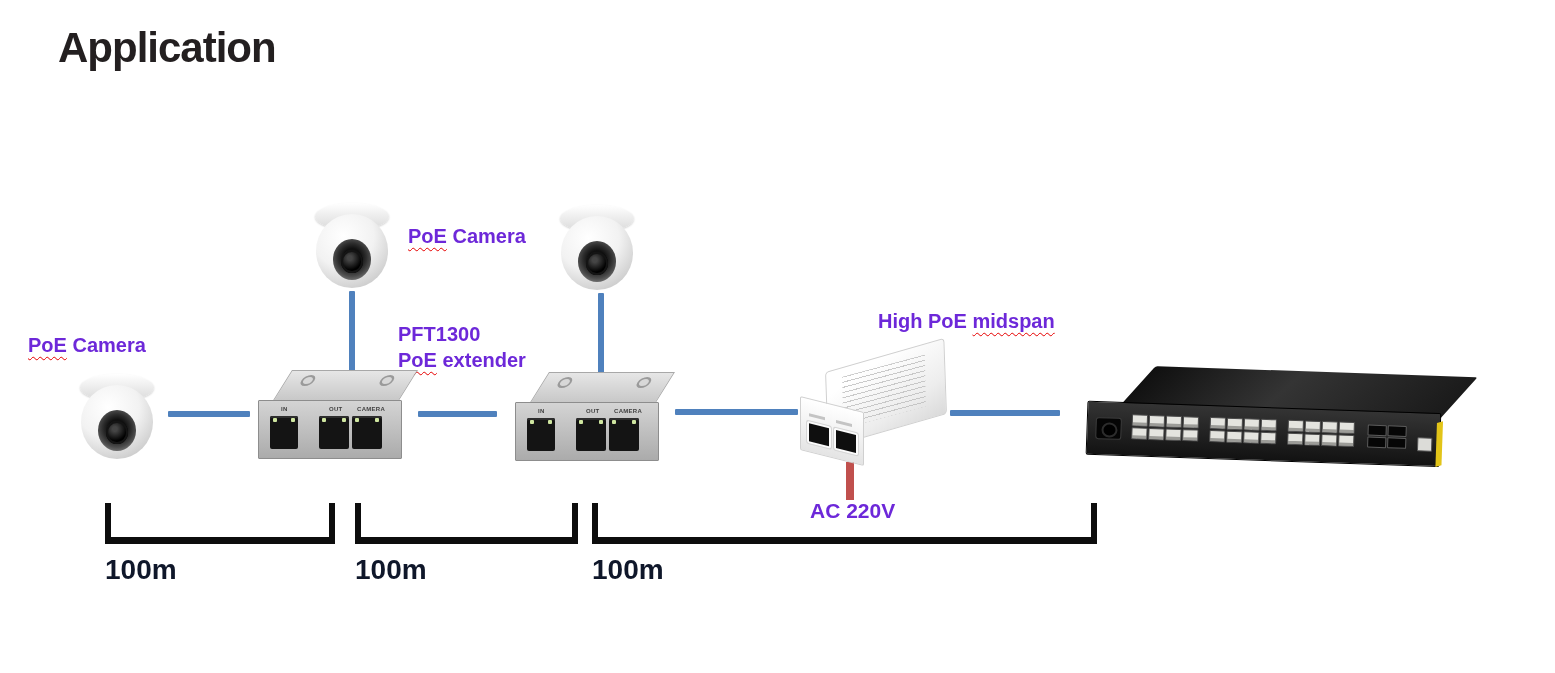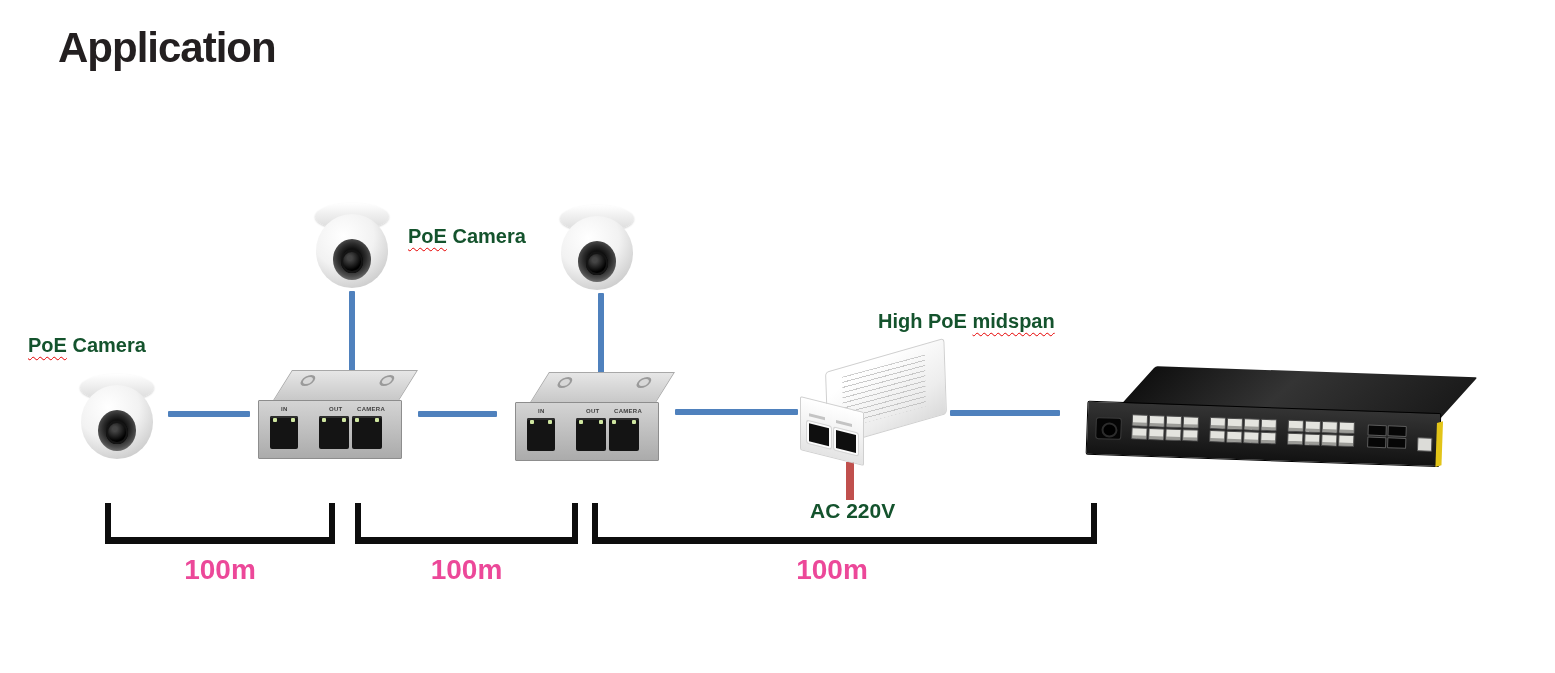--- a/index.html
+++ b/index.html
@@ -3,23 +3,23 @@
 <meta charset="utf-8">
 <style>
   html,body{margin:0;padding:0;background:#ffffff;}
   .canvas{
     position:relative; width:1555px; height:673px; background:#ffffff;
     font-family:"Liberation Sans", sans-serif; overflow:hidden;
   }
   .abs{position:absolute;}
   
   .title{left:58px; top:24px; font-size:42px; font-weight:800; color:#231f20; letter-spacing:-1px;}
-  .lbl{font-weight:700; color:#14532d; font-size:20px; line-height:26px; white-space:nowrap;}
+  .lbl{font-weight:700; color:#6d28d9; font-size:20px; line-height:26px; white-space:nowrap;}
   .wavy{text-decoration:underline wavy #e60000; text-decoration-thickness:1px; text-underline-offset:4px;}
-  .dist{font-weight:700; color:#ec4899; font-size:28px; text-align:center;}
+  .dist{font-weight:700; color:#0f172a; font-size:28px; }
   
   .hline{height:6px; background:#4f81bd; border-radius:1px;}
   .vline{width:6px; background:#4f81bd; border-radius:1px;}
   .pline{width:8px; background:#c0504d;}
   
   .bracket{border-left:6px solid #0d0d0d; border-right:6px solid #0d0d0d; border-bottom:7px solid #0d0d0d; height:34px;}
   
   .cam{width:84px; height:90px;}
   .cam-mount{position:absolute; top:0; left:6%; width:88%; height:30%;
     background:linear-gradient(#ffffff,#d9d9d9); border-radius:50%; box-shadow:0 1px 2px rgba(0,0,0,.18);}
@@ -80,20 +80,27 @@
   <div class="abs lbl" style="left:28px; top:332px;">
     <span class="wavy">PoE</span>
     <span>Camera</span>
   </div>
 
   <div class="abs lbl" style="left:408px; top:223px;">
     <span class="wavy">PoE</span>
     <span>Camera</span>
   </div>
 
+  <div class="abs lbl" style="left:398px; top:321px;">
+    <div>PFT1300</div>
+    <div>
+      <span class="wavy">PoE</span>
+      <span>extender</span>
+    </div>
+  </div>
 
   <div class="abs lbl" style="left:878px; top:308px;">
     <div>
       <span>High PoE</span>
       <span class="wavy">midspan</span>
     </div>
   </div>
 
   <div class="abs lbl" style="left:810px; top:498px; font-size:21px;">AC 220V</div>
 

